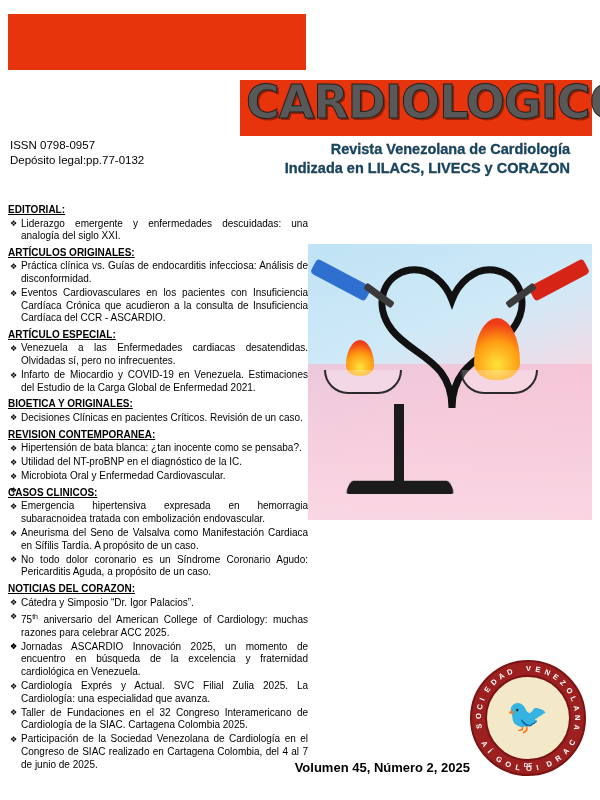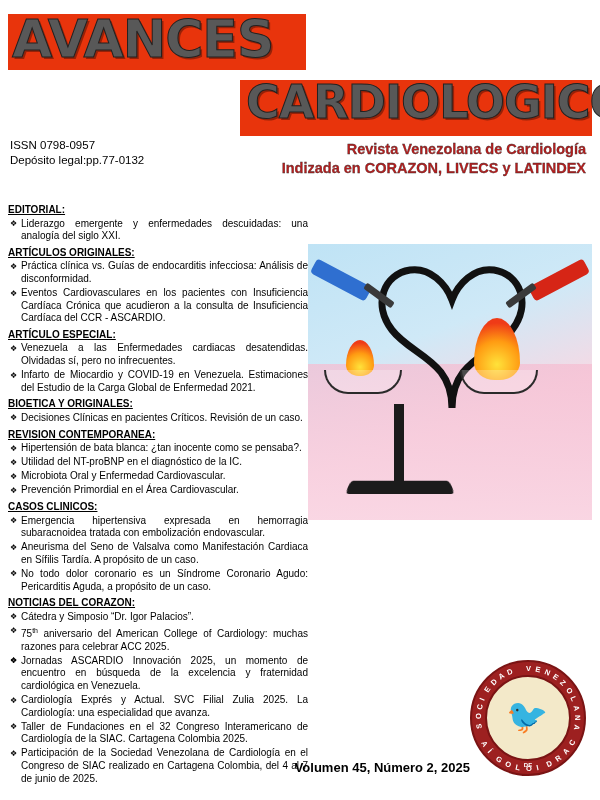--- a/index.html
+++ b/index.html
@@ -67,25 +67,25 @@
   .issn-block {
     position: absolute;
     left: 10px;
     top: 138px;
     font-size: 11.5px;
     line-height: 15px;
     color: #000;
   }
   .subtitle-block {
     position: absolute;
-    right: 14px;
+    right: 30px;
     top: 140px;
     text-align: right;
     font-weight: bold;
-    color: #b91c1c;
+    color: #0c4a6e;
     -webkit-text-stroke: 0.3px #333;
   }
   .subtitle-1 { font-size: 14.5px; line-height: 19px; }
   .subtitle-2 { font-size: 14.5px; line-height: 19px; }
 
   
   .contents {
     position: absolute;
     left: 8px;
     top: 204px;
@@ -257,31 +257,30 @@
     font-size: 13px;
     font-weight: bold;
   }
 </style>
 </head>
 <body>
 
 <div class="masthead">
   <div class="red-bar-top"></div>
   <div class="red-bar-bottom"></div>
-  <div class="title-avances">AVANCES</div>
   <div class="title-cardiologicos">CARDIOLOGICOS</div>
 
   <div class="issn-block">
     <div>ISSN 0798-0957</div>
     <div>Depósito legal:pp.77-0132</div>
   </div>
 
   <div class="subtitle-block">
     <div class="subtitle-1">Revista Venezolana de Cardiología</div>
-    <div class="subtitle-2">Indizada en CORAZON, LIVECS y LATINDEX</div>
+    <div class="subtitle-2">Indizada en LILACS, LIVECS y CORAZON</div>
   </div>
 </div>
 
 <div class="contents" id="toc">
     <div class="section-head">EDITORIAL:</div>
     <ul class="items">
       <li><span class="bullet">❖</span><span>Liderazgo emergente y enfermedades descuidadas: una analogía del siglo XXI.</span></li>
     </ul>
     <div class="section-head">ARTÍCULOS ORIGINALES:</div>
     <ul class="items">
@@ -295,21 +294,21 @@
     </ul>
     <div class="section-head">BIOETICA Y ORIGINALES:</div>
     <ul class="items">
       <li><span class="bullet">❖</span><span>Decisiones Clínicas en pacientes Críticos. Revisión de un caso.</span></li>
     </ul>
     <div class="section-head">REVISION CONTEMPORANEA:</div>
     <ul class="items">
       <li><span class="bullet">❖</span><span>Hipertensión de bata blanca: ¿tan inocente como se pensaba?.</span></li>
       <li><span class="bullet">❖</span><span>Utilidad del NT-proBNP en el diagnóstico de la IC.</span></li>
       <li><span class="bullet">❖</span><span>Microbiota Oral y Enfermedad Cardiovascular.</span></li>
-      <li><span class="bullet">❖</span><span>Prevención Primordial en el Área Cardiovascular.</span></li>
+      <li><span class="bullet">❖</span></li>
     </ul>
     <div class="section-head">CASOS CLINICOS:</div>
     <ul class="items">
       <li><span class="bullet">❖</span><span>Emergencia hipertensiva expresada en hemorragia subaracnoidea tratada con embolización endovascular.</span></li>
       <li><span class="bullet">❖</span><span>Aneurisma del Seno de Valsalva como Manifestación Cardiaca en Sífilis Tardía. A propósito de un caso.</span></li>
       <li><span class="bullet">❖</span><span>No todo dolor coronario es un Síndrome Coronario Agudo: Pericarditis Aguda, a propósito de un caso.</span></li>
     </ul>
     <div class="section-head">NOTICIAS DEL CORAZON:</div>
     <ul class="items">
       <li><span class="bullet">❖</span><span>Cátedra y Simposio “Dr. Igor Palacios”.</span></li>

